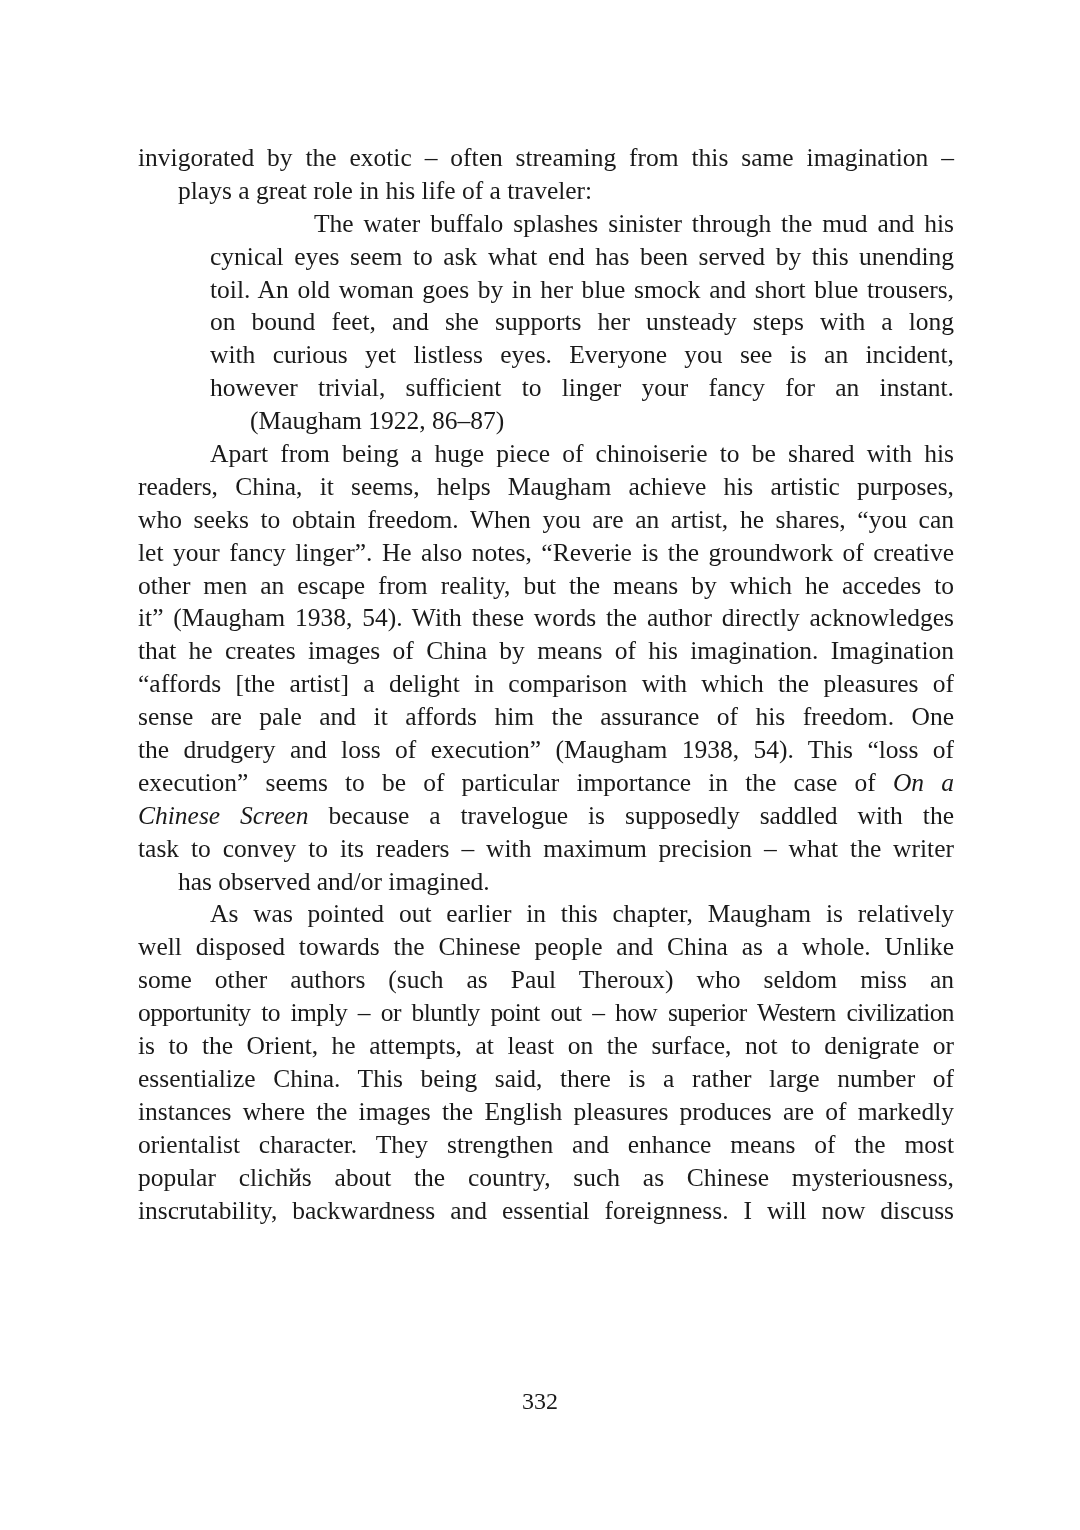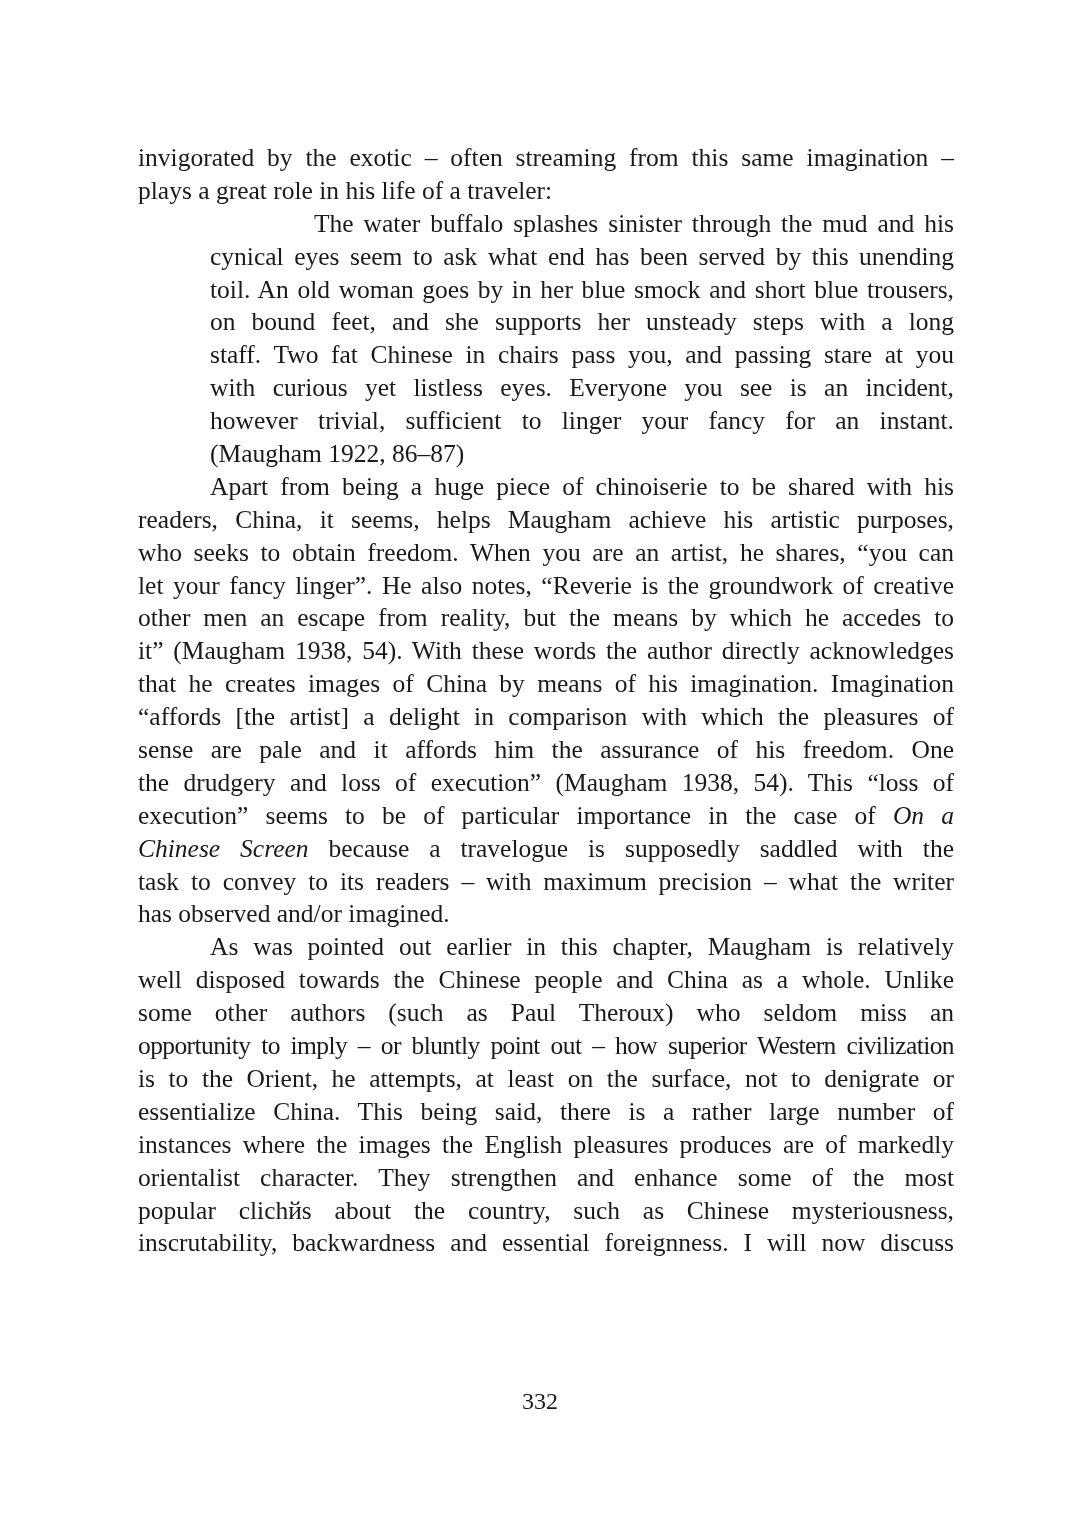--- a/index.html
+++ b/index.html
@@ -3,21 +3,21 @@
 <meta charset="utf-8">
 <style>
   html, body { margin: 0; padding: 0; background: #ffffff; }
   body { width: 1080px; height: 1530px; position: relative; overflow: hidden; }
   .page {
     position: absolute; left: 138px; top: 142px; width: 816px;
     font-family: Liberation Serif, serif; font-size: 25.5px; line-height: 32.9px;
     color: #1a1a1a;
   }
   .line { display: block; white-space: nowrap; text-align: justify; text-align-last: justify; height: 32.9px; }
-  .line.last { text-align-last: left; }
+  .line.last { text-align-last: left; margin-left: 40px; }
   .indent { padding-left: 72px; }
   .quote { margin-left: 72px; }
   .quote .line.first { padding-left: 104px; }
   em { font-style: italic; }
   .pagenum {
     position: absolute; left: 0; width: 1080px; top: 1388px; text-align: center;
     font-family: "Liberation Serif", serif; font-size: 24px; color: #1a1a1a;
   }
 </style>
 </head>
@@ -27,21 +27,20 @@
   <div>
     <span class="line">invigorated by the exotic – often streaming from this same imagination –</span>
     <span class="line last">plays a great role in his life of a traveler:</span>
   </div>
 
   <div class="quote">
     <span class="line first">The water buffalo splashes sinister through the mud and his</span>
     <span class="line">cynical eyes seem to ask what end has been served by this unending</span>
     <span class="line">toil. An old woman goes by in her blue smock and short blue trousers,</span>
     <span class="line">on bound feet, and she supports her unsteady steps with a long</span>
-    <span class="line">staff. Two fat Chinese in chairs pass you, and passing stare at you</span>
     <span class="line">with curious yet listless eyes. Everyone you see is an incident,</span>
     <span class="line">however trivial, sufficient to linger your fancy for an instant.</span>
     <span class="line last">(Maugham 1922, 86–87)</span>
   </div>
 
   <div>
     <span class="line indent">Apart from being a huge piece of chinoiserie to be shared with his</span>
     <span class="line">readers, China, it seems, helps Maugham achieve his artistic purposes,</span>
     <span class="line">who seeks to obtain freedom. When you are an artist, he shares, “you can</span>
     <span class="line">let your fancy linger”. He also notes, “Reverie is the groundwork of creative</span>
@@ -58,19 +57,19 @@
   </div>
 
   <div>
     <span class="line indent">As was pointed out earlier in this chapter, Maugham is relatively</span>
     <span class="line">well disposed towards the Chinese people and China as a whole. Unlike</span>
     <span class="line">some other authors (such as Paul Theroux) who seldom miss an</span>
     <span class="line" style="letter-spacing:-0.6px;">opportunity to imply – or bluntly point out – how superior Western civilization</span>
     <span class="line">is to the Orient, he attempts, at least on the surface, not to denigrate or</span>
     <span class="line">essentialize China. This being said, there is a rather large number of</span>
     <span class="line">instances where the images the English pleasures produces are of markedly</span>
-    <span class="line">orientalist character. They strengthen and enhance some of the most</span>
+    <span class="line">orientalist character. They strengthen and enhance means of the most</span>
     <span class="line">popular clichйs about the country, such as Chinese mysteriousness,</span>
     <span class="line">inscrutability, backwardness and essential foreignness. I will now discuss</span>
   </div>
 </div>
 
 <div class="pagenum">332</div>
 
 </body></html>

